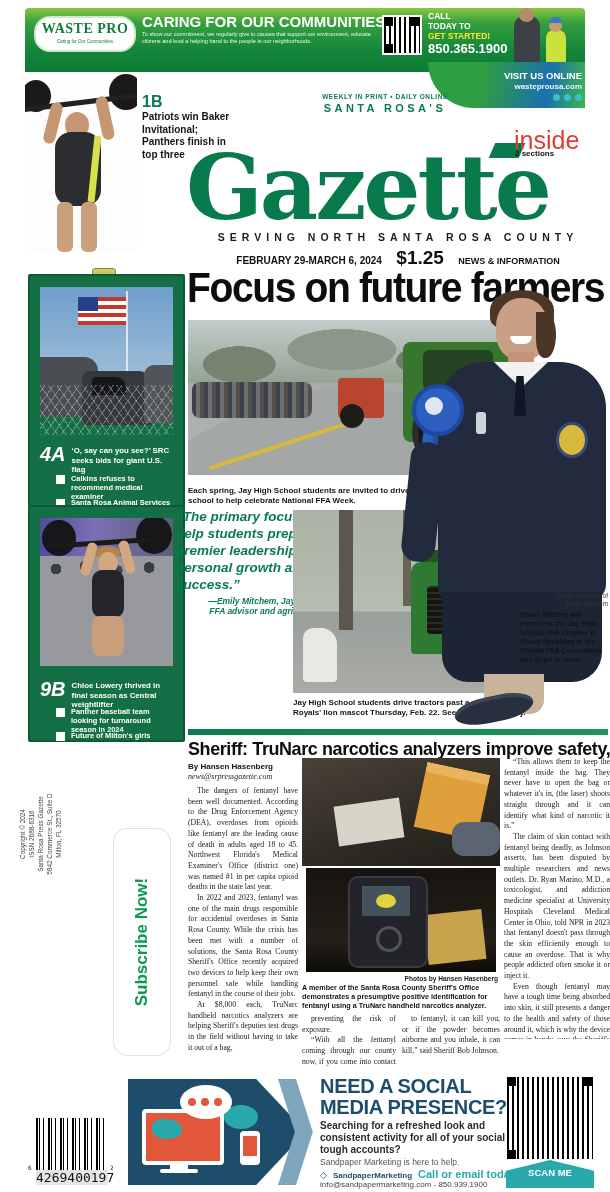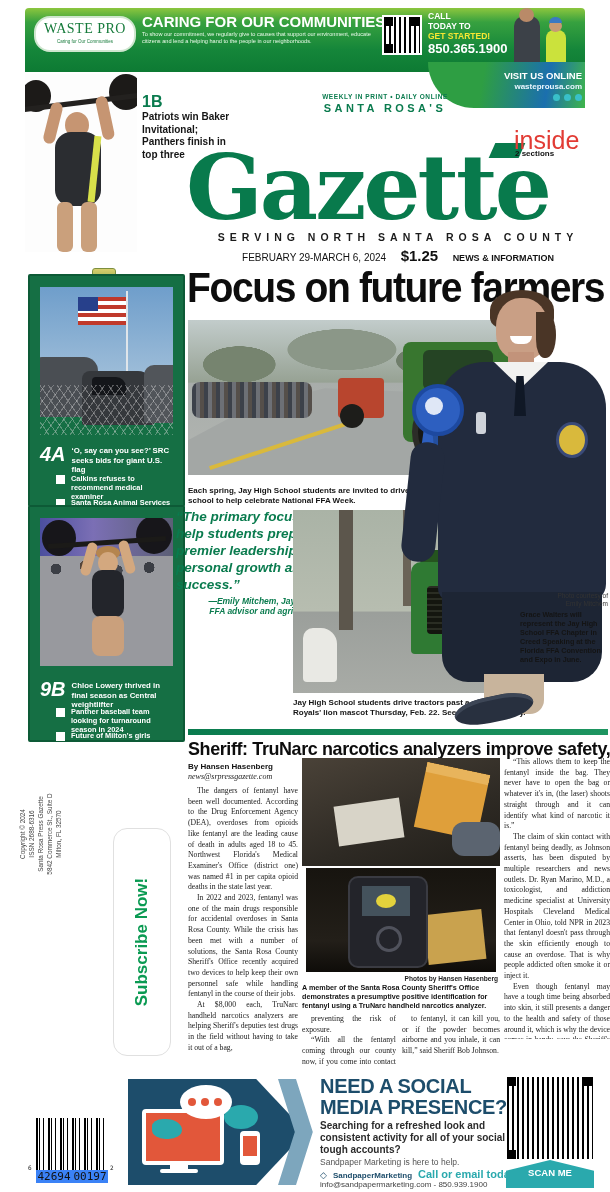--- a/index.html
+++ b/index.html
@@ -8,21 +8,21 @@
   .abs{position:absolute;}
   .ph{overflow:hidden;}
 
   
   .banner{left:25px;top:8px;width:560px;height:64px;border-radius:4px 4px 0 0;
     background:linear-gradient(180deg,#8cc63e 0%,#37a13f 22%,#15863a 65%,#0d7a33 100%);}
   .banner-wave{left:428px;top:62px;width:157px;height:46px;border-bottom-left-radius:48px;
     background:linear-gradient(100deg,#2e9e43 0%,#2e9e43 35%,#1b6fae 75%,#3fb54a 100%);}
   .wp-logo{left:34px;top:16px;width:98px;height:32px;background:#fff;border:2px solid #cfe6cf;
     border-radius:16px;text-align:center;}
-  .wp-logo .wp-name{font-family:"Liberation Serif",serif;font-weight:normal;color:#157a3a;font-size:14px;line-height:22px;letter-spacing:.5px;}
+  .wp-logo .wp-name{font-family:"Liberation Serif",serif;font-weight:bold;color:#157a3a;font-size:14px;line-height:22px;letter-spacing:.5px;}
   .wp-logo .wp-tag{font-size:4.5px;color:#157a3a;line-height:4px;}
   .qr1{left:382px;top:15px;width:36px;height:36px;background:#fff;padding:2px;}
   .qrpat{width:100%;height:100%;background:
     linear-gradient(#000,#000) 0 0/9px 9px no-repeat,
     linear-gradient(#000,#000) 100% 0/9px 9px no-repeat,
     linear-gradient(#000,#000) 0 100%/9px 9px no-repeat,
     repeating-linear-gradient(90deg,#000 0 2px,#fff 2px 5px),
     repeating-linear-gradient(0deg,#000 0 2px,#fff 2px 5px);}
   .call-1{left:428px;top:12px;font-size:8.5px;font-weight:800;color:#fff;line-height:9.5px;white-space:pre-line;}
   .call-2{left:428px;top:31px;font-size:8.5px;font-weight:800;color:#f7e733;}
@@ -56,22 +56,22 @@
   
   .weekly{left:300px;top:93px;width:170px;text-align:center;font-size:6.5px;font-weight:800;color:#0a7b4e;letter-spacing:.6px;}
   .kicker{left:295px;top:102px;width:180px;text-align:center;font-size:11px;font-weight:800;color:#0a7b4e;letter-spacing:3.4px;}
   .logo1{left:282px;top:98px;font-family:"DejaVu Serif",serif;font-weight:bold;font-size:64px;color:#087a4c;line-height:1;letter-spacing:-2px;}
   .logo2{left:186px;top:142px;font-family:"DejaVu Serif",serif;font-weight:bold;font-size:90px;color:#087a4c;line-height:1;letter-spacing:-3px;}
   .logo-flag{left:492px;top:143px;width:30px;height:15px;background:#087a4c;transform:skewX(-24deg);}
   .inside-l{left:514px;top:126px;font-size:25px;font-weight:400;color:#e23b34;}
   .inside-s{left:515px;top:149px;font-size:8px;font-weight:700;color:#111;}
   .serving{left:188px;top:231px;width:420px;text-align:center;font-size:10.5px;font-weight:800;letter-spacing:5px;color:#1b1b1b;white-space:nowrap;}
   .dateline{left:188px;top:247px;width:420px;text-align:center;}
-  .dl-date{font-size:10px;font-weight:400;vertical-align:baseline;}
-  .dl-price{font-size:15px;font-weight:800;margin:12px 10px;vertical-align:baseline;}
+  .dl-date{font-size:10px;font-weight:700;vertical-align:baseline;}
+  .dl-price{font-size:19px;font-weight:800;margin:12px 10px;vertical-align:baseline;}
   .dl-info{font-size:9px;font-weight:800;vertical-align:baseline;}
 
   
   .headline{left:187px;top:264px;width:422px;font-size:42px;font-weight:800;letter-spacing:-1.5px;
     transform:scaleX(.93);transform-origin:left;white-space:nowrap;color:#0d0d0d;}
   .main-photo{left:188px;top:320px;width:342px;height:155px;background:linear-gradient(180deg,#c2cccb 0%,#97a294 40%,#a8adaa 41%,#b3b6b2 100%);}
   .mp-trees{position:absolute;left:0;top:0;width:100%;height:48%;background:
      radial-gradient(ellipse 60px 30px at 15% 60%,#76846f 0 60%,transparent 61%),
      radial-gradient(ellipse 90px 34px at 45% 40%,#8b9788 0 60%,transparent 61%),
      radial-gradient(ellipse 80px 30px at 75% 55%,#707e6b 0 60%,transparent 61%);}
@@ -231,21 +231,21 @@
   .qr2{position:absolute;left:378px;top:0;width:86px;height:82px;background:#fff;padding:1px;}
   .scanme{position:absolute;left:378px;top:84px;width:88px;height:28px;background:#2aa9ad;
      clip-path:polygon(0 38%,50% 0,100% 38%,100% 100%,0 100%);
      display:flex;align-items:center;justify-content:center;color:#fff;font-size:9.5px;font-weight:800;padding-bottom:3px;box-sizing:border-box;}
 
   
   .bc{left:28px;top:1118px;width:88px;height:66px;background:#fff;}
   .bc-bars{position:absolute;left:8px;top:0;width:72px;height:52px;
      background:repeating-linear-gradient(90deg,#000 0 2px,#fff 2px 3px,#000 3px 4px,#fff 4px 7px,#000 7px 8px,#fff 8px 12px);}
   .bc-num{position:absolute;left:8px;top:52px;width:72px;display:flex;justify-content:space-around;
-     font-family:"DejaVu Sans Mono",monospace;font-size:11px;background:#3b82f6;}
+     font-family:"DejaVu Sans Mono",monospace;font-size:13px;background:#e5e5e5;}
   .bc-d1{position:absolute;left:0px;top:46px;font-size:6px;font-family:"DejaVu Sans Mono",monospace;}
   .bc-d2{position:absolute;left:82px;top:46px;font-size:6px;font-family:"DejaVu Sans Mono",monospace;}
 </style>
 </head>
 <body>
 
 <div id="page">
 
   <div class="abs banner">
     <div class="wp-logo abs" style="position:absolute;left:9px;top:8px;">

